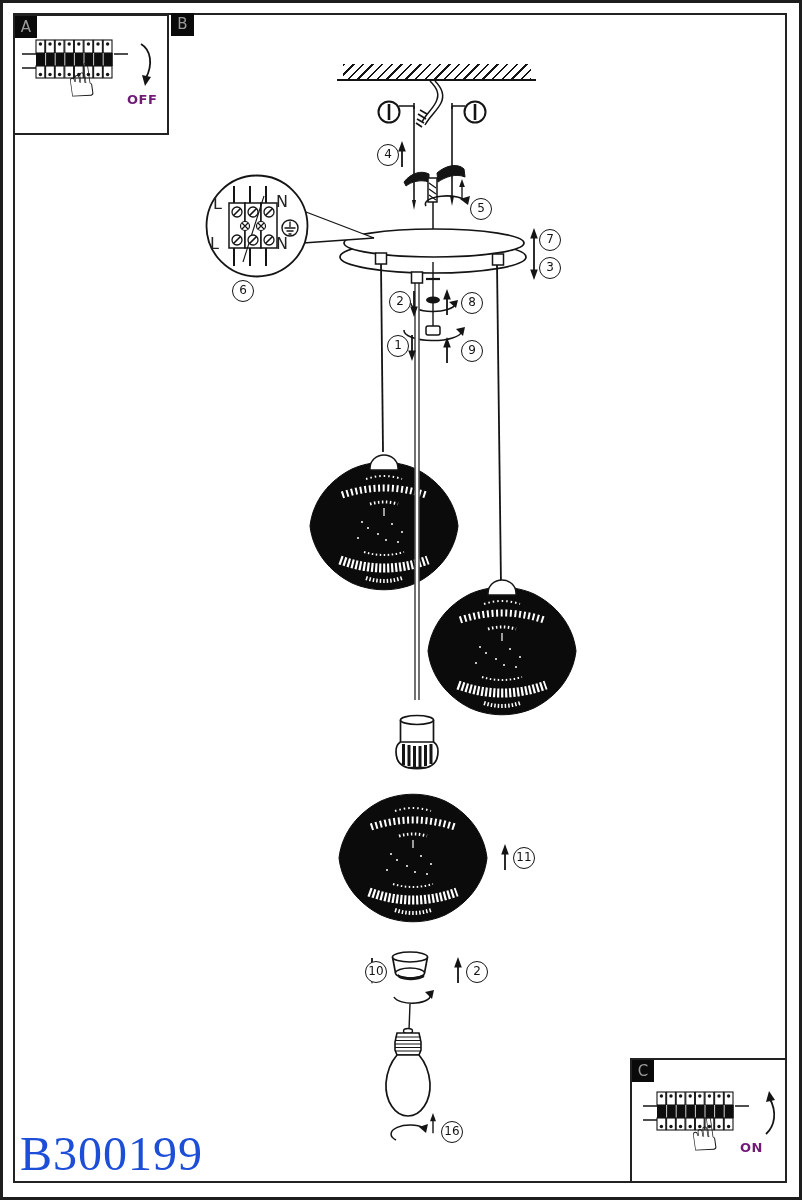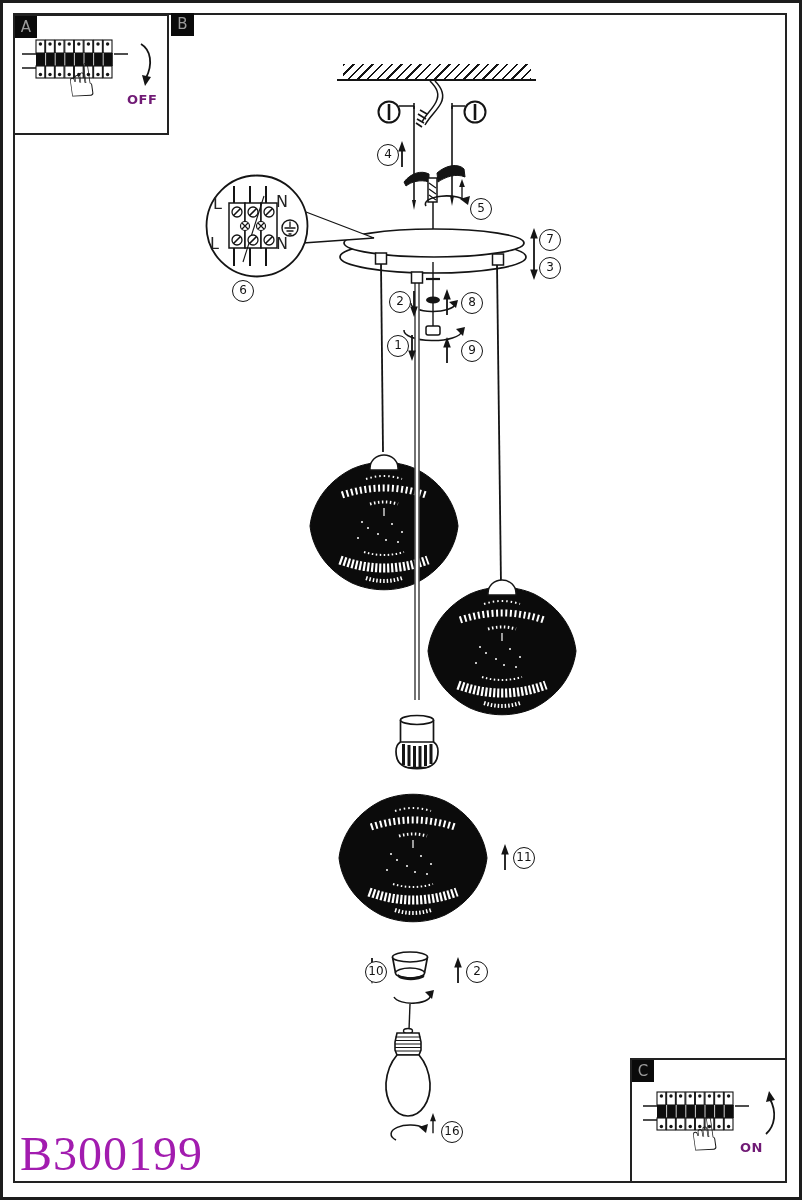--- a/index.html
+++ b/index.html
@@ -10,21 +10,21 @@
   .panel{position:absolute;background:#fff;border:2px solid #222;box-sizing:border-box;}
   #panel-a{left:13px;top:14px;width:156px;height:121px;z-index:6;}
   #panel-c{left:630px;top:1058px;width:157px;height:125px;z-index:6;}
   .chip{position:absolute;left:0;top:0;width:22px;height:22px;background:#0a0a0a;color:#9a9a9a;
         font-size:15px;line-height:22px;text-align:center;z-index:7;}
   #chip-b{position:absolute;left:171px;top:13px;width:23px;height:23px;background:#0a0a0a;color:#9a9a9a;
         font-size:15px;line-height:23px;text-align:center;z-index:7;}
   .switch-word{position:absolute;font-weight:bold;font-size:13px;letter-spacing:.5px;color:#701a75;}
   .hand{position:absolute;font-size:46px;color:#151515;line-height:1;transform:rotate(-8deg);}
   #part-number{position:absolute;left:20px;top:1126px;font-family:"Liberation Serif","DejaVu Serif",serif;
-        font-size:48px;color:#a21caf;letter-spacing:1px;z-index:5;}
+        font-size:48px;color:#1d4ed8;letter-spacing:1px;z-index:5;}
   .step{position:absolute;width:22px;height:22px;border:1.7px solid #141414;border-radius:50%;
         box-sizing:border-box;text-align:center;font-size:12px;line-height:18.5px;background:#fff;z-index:5;}
   .tletter{position:absolute;font-size:16px;color:#222;z-index:5;}
   #ceiling-hatch{position:absolute;left:343px;top:64px;width:188px;height:15px;
         background:repeating-linear-gradient(135deg,#141414 0 1.7px,transparent 1.7px 6.8px);z-index:2;}
   #ceiling-line{position:absolute;left:337px;top:79px;width:199px;height:2.2px;background:#141414;z-index:2;}
   #diagram-svg{position:absolute;left:0;top:0;z-index:3;}
   .bsvg{position:absolute;}
 </style>
 </head>

